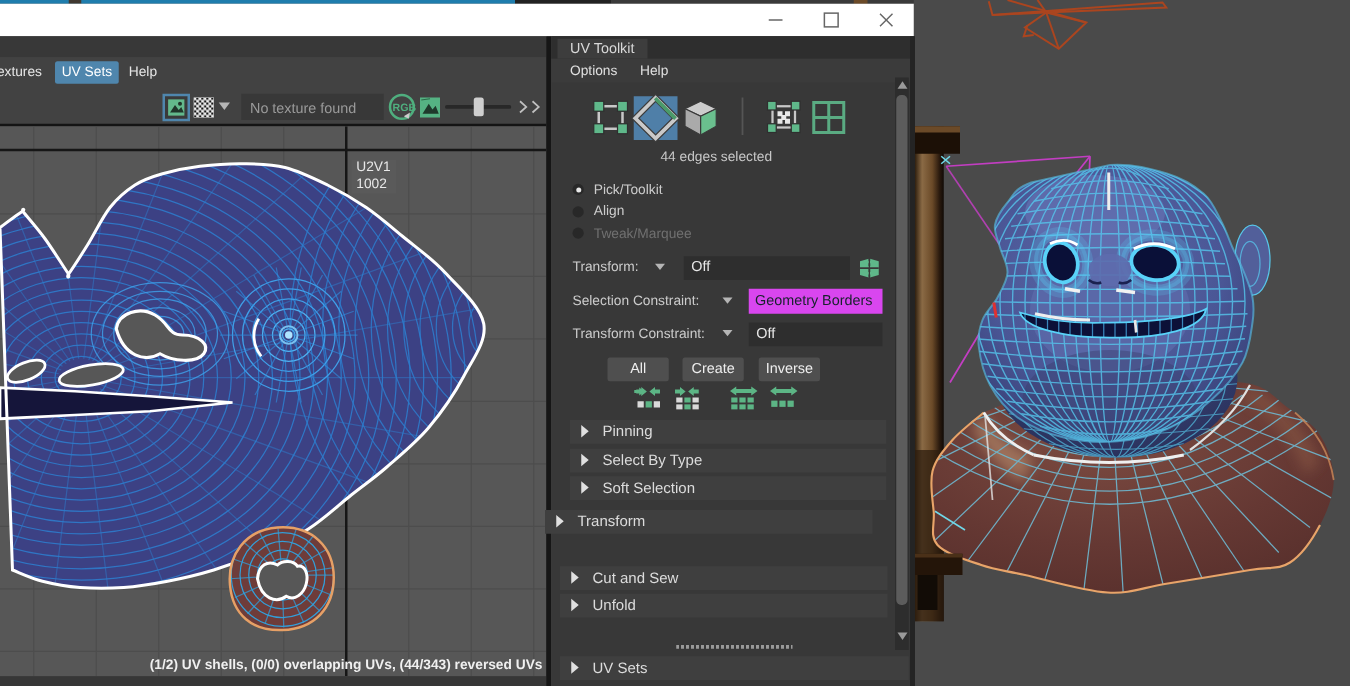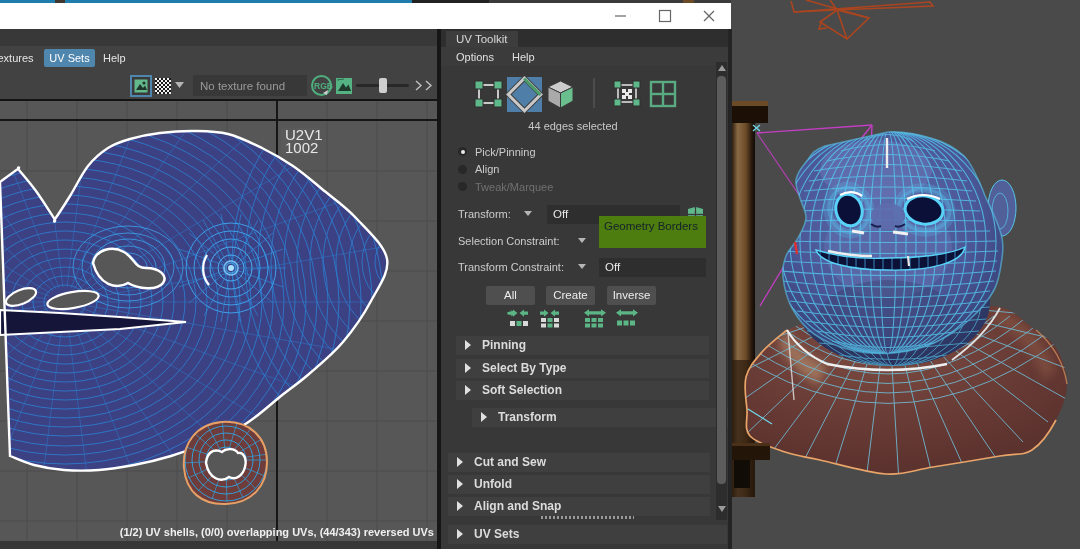--- a/index.html
+++ b/index.html
@@ -1,18 +1,18 @@
 <!DOCTYPE html>
 <html><head><meta charset="utf-8"><style>
 *{margin:0;padding:0;box-sizing:border-box}
 body{font-family:"Liberation Sans",sans-serif}
 #root{position:relative;width:1080px;height:549px;background:#4a4a4a;overflow:hidden;font-family:"Liberation Sans",sans-serif}
 .abs{position:absolute}
 .txt{position:absolute;white-space:nowrap;color:#cccccc;font-size:11px}
-.hdr{position:absolute;background:#3f3f3f;color:#dcdcdc;font-weight:bold;font-size:12px;height:19px;line-height:19px}
+.hdr{position:absolute;background:#3f3f3f;color:#dcdcdc;font-weight:normal;font-size:12px;height:19px;line-height:19px}
 .hdr .tri{display:inline-block;width:0;height:0;border-left:6px solid #e0e0e0;border-top:5px solid transparent;border-bottom:5px solid transparent;margin:0 11px 0 9px;vertical-align:-1px}
 .btn{position:absolute;background:#4f4f4f;color:#eeeeee;font-size:11.5px;text-align:center;height:19px;line-height:19px;border-radius:2px}
 .fld{position:absolute;background:#2e2e2e;color:#e8e8e8;font-size:11.5px;height:19px;line-height:19px;padding-left:6px}
 .radio{position:absolute;width:9px;height:9px;border-radius:50%;background:#282828}
 .dar{position:absolute;width:0;height:0;border-top:5px solid #b5b5b5;border-left:4.5px solid transparent;border-right:4.5px solid transparent}
 </style></head><body>
 <div id="root">
 
 <div class="abs" style="left:0;top:0;width:412px;height:3px;background:#1f7dad"></div>
 <div class="abs" style="left:55px;top:0;width:10px;height:3px;background:#403830"></div>
@@ -234,21 +234,21 @@
         <line x1="222" y1="352" x2="206" y2="322" stroke="#2fa3e0" stroke-width="1" opacity="0.7"></line>
         <line x1="225" y1="351" x2="222" y2="317" stroke="#2fa3e0" stroke-width="1" opacity="0.7"></line>
         <line x1="228" y1="351" x2="238" y2="319" stroke="#2fa3e0" stroke-width="1" opacity="0.7"></line>
         <line x1="231" y1="353" x2="252" y2="326" stroke="#2fa3e0" stroke-width="1" opacity="0.7"></line>
         <line x1="233" y1="355" x2="262" y2="338" stroke="#2fa3e0" stroke-width="1" opacity="0.7"></line>
         <line x1="234" y1="358" x2="268" y2="353" stroke="#2fa3e0" stroke-width="1" opacity="0.7"></line>
       </g>
       <path d="M 184 367 C 182 343 196 323 222 321 C 250 319 267 337 267 361 C 267 385 252 402 226 403 C 202 404 186 391 184 367 Z" fill="none" stroke="#e6a066" stroke-width="2"></path>
       <path d="M 206 362 C 207 351 214 347 222 351 C 226 347 235 347 238 352 C 244 351 247 358 245 366 C 243 374 236 380 229 376 C 221 382 209 378 206 362 Z" fill="#575757" stroke="#ffffff" stroke-width="2.4"></path>
     </svg>
-<div class="abs" style="left:281px;top:128px;width:36px;height:27px;background:#5a5a5a;color:#e8e8e8;font-size:15px;line-height:13px;padding-left:4px">U2V1<br>1002</div>
+<div class="abs" style="left:281px;top:128px;width:36px;height:27px;background:#5a5a5a;color:#e8e8e8;font-size:11px;line-height:13px;padding-left:4px">U2V1<br>1002</div>
 <div class="abs" style="left:0;top:526px;width:434px;text-align:right;color:#f0f0f0;font-size:11px;font-weight:bold">(1/2) UV shells, (0/0) overlapping UVs, (44/343) reversed UVs</div>
 <div class="abs" style="left:0;top:541px;width:437px;height:8px;background:#373737"></div>
 <div class="abs" style="left:437px;top:29px;width:4px;height:520px;background:#161616"></div>
 <div class="abs" style="left:441px;top:29px;width:291px;height:520px;background:#383838"></div>
 <div class="abs" style="left:441px;top:29px;width:291px;height:18px;background:#2e2e2e"></div>
 <div class="abs" style="left:446px;top:31px;width:72px;height:16px;background:#3d3d3d;color:#d8d8d8;font-size:11.5px;line-height:16px;padding-left:10px">UV Toolkit</div>
 <div class="abs" style="left:441px;top:47px;width:291px;height:19px;background:#3b3b3b"></div>
 <div class="txt" style="left:456px;top:51px;color:#e0e0e0">Options</div>
 <div class="txt" style="left:512px;top:51px;color:#e0e0e0">Help</div>
 <svg class="abs" style="left:465px;top:70px" width="220" height="48" viewBox="0 0 220 48">
@@ -291,37 +291,37 @@
 </g>
 <g stroke="#5aab82" stroke-width="2.4" fill="none">
 <rect x="186" y="12" width="24" height="24"></rect>
         <line x1="198" y1="12" x2="198" y2="36"></line>
         <line x1="186" y1="24" x2="210" y2="24"></line>
 </g>
 </svg>
 <div class="abs" style="left:441px;top:120px;width:264px;text-align:center;color:#c8c8c8;font-size:11px">44 edges selected</div>
 <div class="radio" style="left:458px;top:147px"></div>
 <div class="abs" style="left:460.5px;top:149.5px;width:4px;height:4px;border-radius:50%;background:#e8e8e8"></div>
-<div class="txt" style="left:475px;top:146px">Pick/Pinning</div>
+<div class="txt" style="left:475px;top:146px">Pick/Toolkit</div>
 <div class="radio" style="left:458px;top:165px"></div>
 <div class="txt" style="left:475px;top:163px">Align</div>
 <div class="radio" style="left:458px;top:182px"></div>
 <div class="txt" style="left:475px;top:181px;color:#707070">Tweak/Marquee</div>
 <div class="txt" style="left:458px;top:208px">Transform:</div>
 <div class="dar" style="left:524px;top:211px"></div>
 <div class="fld" style="left:547px;top:205px;width:133px">Off</div>
 <svg class="abs" style="left:687px;top:206px" width="17" height="17" viewBox="0 0 17 17">
 <path d="M 1 3 L 8 1 L 8 16 L 1 14 Z" fill="#5fb88a"></path>
       <path d="M 16 3 L 9 1 L 9 16 L 16 14 Z" fill="#5fb88a"></path>
 <line x1="8.5" y1="0" x2="8.5" y2="17" stroke="#383838" stroke-width="1.4" stroke-dasharray="2.5 2"></line>
 <line x1="1" y1="8.5" x2="16" y2="8.5" stroke="#383838" stroke-width="1.4"></line>
 </svg>
 <div class="txt" style="left:458px;top:235px">Selection Constraint:</div>
 <div class="dar" style="left:578px;top:238px"></div>
-<div class="abs" style="left:599px;top:216px;width:107px;height:32px;background:#4d7c0f;color:#16222b;font-size:11.5px;line-height:20px;padding-left:5px">Geometry Borders</div>
+<div class="abs" style="left:599px;top:231px;width:107px;height:20px;background:#d946ef;color:#16222b;font-size:11.5px;line-height:20px;padding-left:5px">Geometry Borders</div>
 <div class="txt" style="left:458px;top:261px">Transform Constraint:</div>
 <div class="dar" style="left:578px;top:264px"></div>
 <div class="fld" style="left:599px;top:258px;width:107px">Off</div>
 <div class="btn" style="left:486px;top:286px;width:49px">All</div>
 <div class="btn" style="left:546px;top:286px;width:49px">Create</div>
 <div class="btn" style="left:607px;top:286px;width:49px">Inverse</div>
 <svg class="abs" style="left:505px;top:308px" width="140" height="24" viewBox="0 0 140 24">
 <g fill="#5cb585">
 <path d="M 3 5 h 5 v -2.5 l 5 4 l -5 4 v -2.5 h -5 Z" transform="scale(0.8)"></path>
 </g>
@@ -366,24 +366,23 @@
  <g fill="#5cb585">
           <rect x="4" y="12.5" width="5" height="5"></rect>
           <rect x="10.5" y="12.5" width="5" height="5"></rect>
           <rect x="17" y="12.5" width="5" height="5"></rect>
         </g>
 </g>
 </svg>
 <div class="hdr" style="left:456px;top:336px;width:253px"><span class="tri"></span>Pinning</div>
 <div class="hdr" style="left:456px;top:358.5px;width:253px"><span class="tri"></span>Select By Type</div>
 <div class="hdr" style="left:456px;top:381px;width:253px"><span class="tri"></span>Soft Selection</div>
-<div class="hdr" style="left:472px;top:407.5px;width:262px"><span class="tri"></span>Transform</div>
+<div class="hdr" style="left:436px;top:407.5px;width:262px"><span class="tri"></span>Transform</div>
 <div class="hdr" style="left:448px;top:452.5px;width:262px"><span class="tri"></span>Cut and Sew</div>
 <div class="hdr" style="left:448px;top:474.5px;width:262px"><span class="tri"></span>Unfold</div>
-<div class="hdr" style="left:448px;top:496.5px;width:262px"><span class="tri"></span>Align and Snap</div>
 <div class="abs" style="left:541px;top:516px;width:93px;height:3px;background-image:repeating-linear-gradient(to right,#9a9a9a 0 2px,transparent 2px 4px)"></div>
 <div class="hdr" style="left:448px;top:524.5px;width:279px"><span class="tri"></span>UV Sets</div>
 <div class="abs" style="left:716px;top:62px;width:11px;height:458px;background:#2d2d2d"></div>
 <div class="abs" style="left:717px;top:76px;width:9px;height:408px;background:#5c5c5c;border-radius:4px"></div>
 <div class="abs" style="left:717.5px;top:65px;width:0;height:0;border-bottom:6px solid #9a9a9a;border-left:4.5px solid transparent;border-right:4.5px solid transparent"></div>
 <div class="abs" style="left:717.5px;top:506px;width:0;height:0;border-top:6px solid #9a9a9a;border-left:4.5px solid transparent;border-right:4.5px solid transparent"></div>
 <div class="abs" style="left:728px;top:29px;width:4px;height:520px;background:#242424"></div>
 <svg class="abs" style="left:732px;top:0" width="348" height="549" viewBox="0 0 348 549">
       <rect width="348" height="549" fill="#4a4a4a"></rect>
       <defs>

